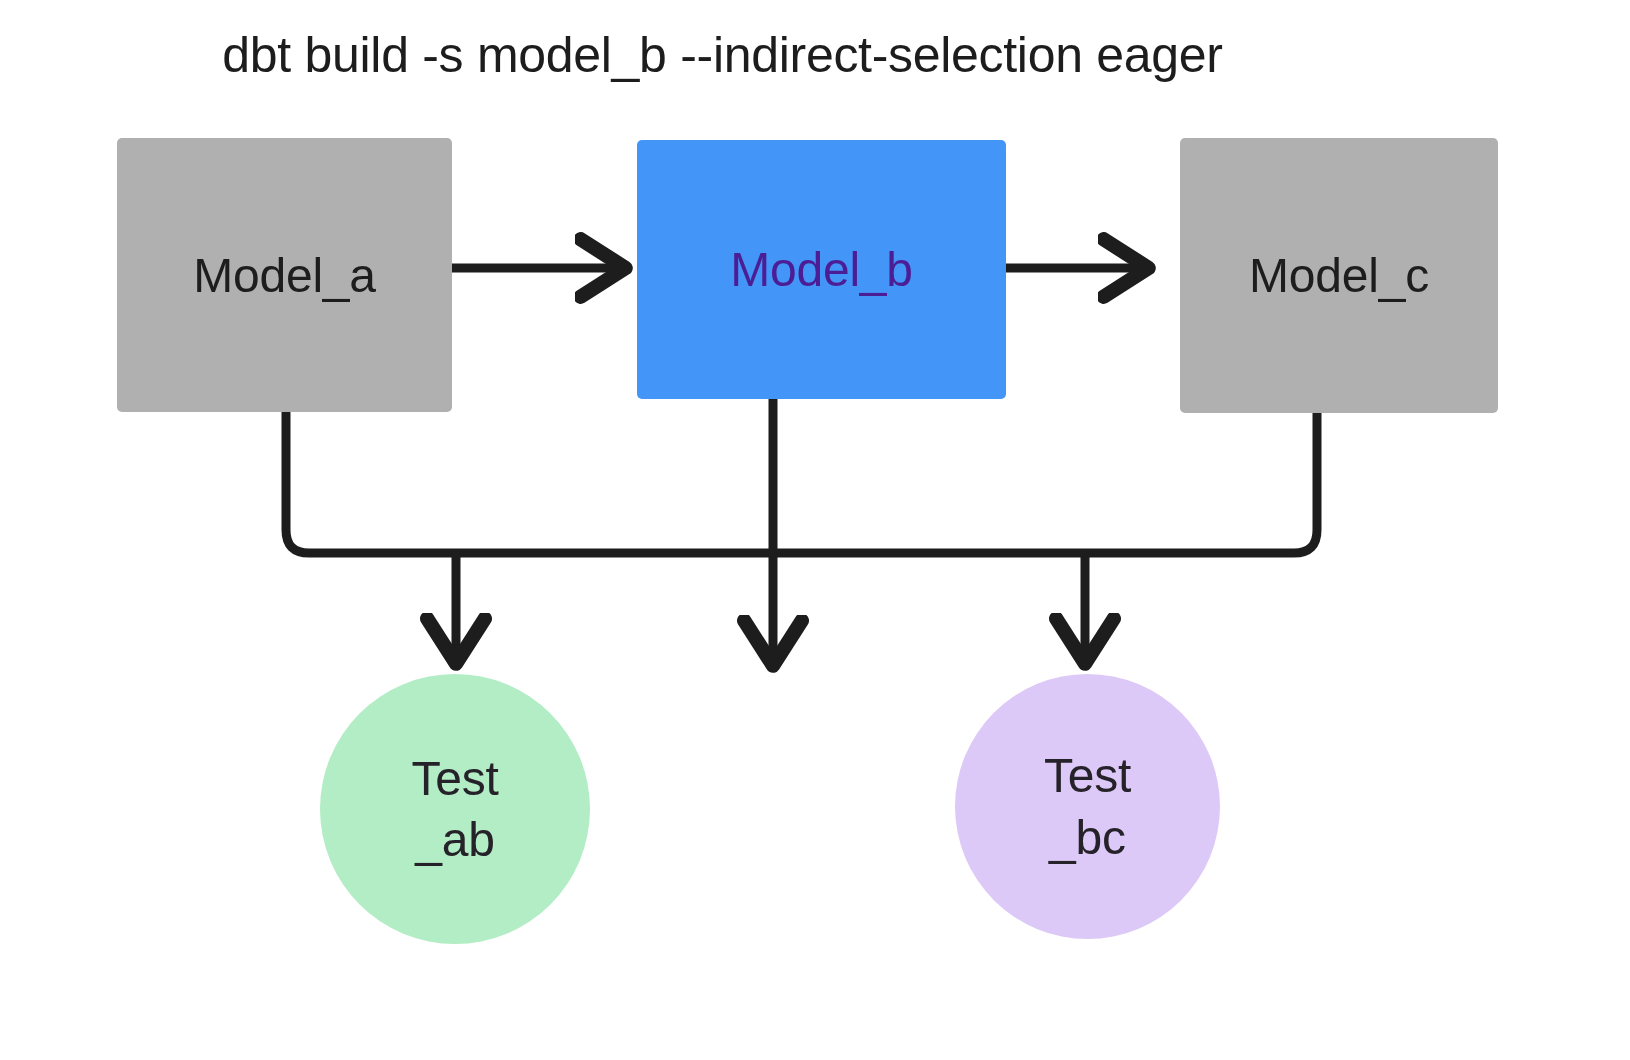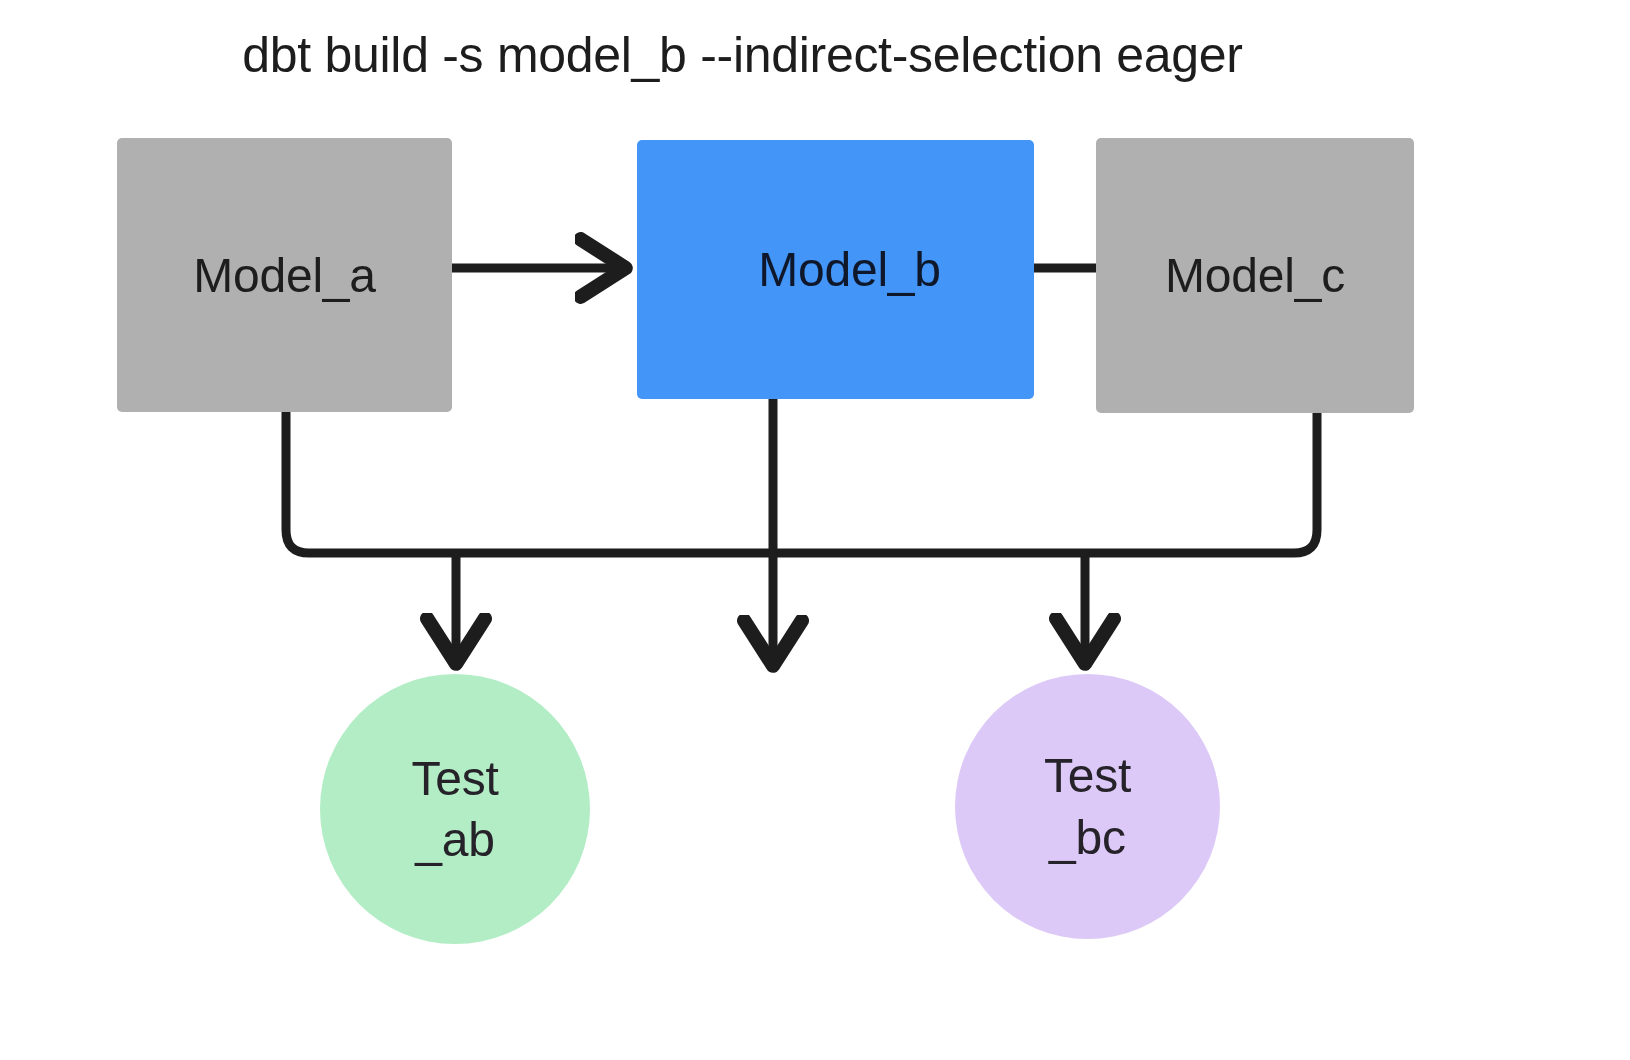--- a/index.html
+++ b/index.html
@@ -23,42 +23,41 @@
     position: absolute;
     left: 0;
     top: 26px;
     width: 1445px;
     text-align: center;
     font-size: 50px;
     font-weight: 400;
     color: #1d1d1d;
     letter-spacing: -0.3px;
     white-space: nowrap;
-    margin-left: 20px;
   }
   .node-box {
     position: absolute;
     border-radius: 5px;
     display: flex;
     align-items: center;
     justify-content: center;
     font-size: 48px;
     font-weight: 400;
     letter-spacing: -0.2px;
   }
   #model-a {
     left: 117px; top: 138px; width: 335px; height: 274px;
     background: #b0b0b0; color: #1d1d1d;
   }
   #model-b {
     left: 637px; top: 140px; width: 369px; height: 259px;
-    background: #4395f8; color: #0f172a; padding-left: 28px;
+    background: #4395f8; color: #4c1d95;
   }
   #model-c {
-    left: 1096px; top: 138px; width: 318px; height: 275px;
+    left: 1180px; top: 138px; width: 318px; height: 275px;
     background: #b0b0b0; color: #1d1d1d;
   }
   .node-circle {
     position: absolute;
     border-radius: 50%;
     display: flex;
     flex-direction: column;
     align-items: center;
     justify-content: center;
     font-size: 48px;

